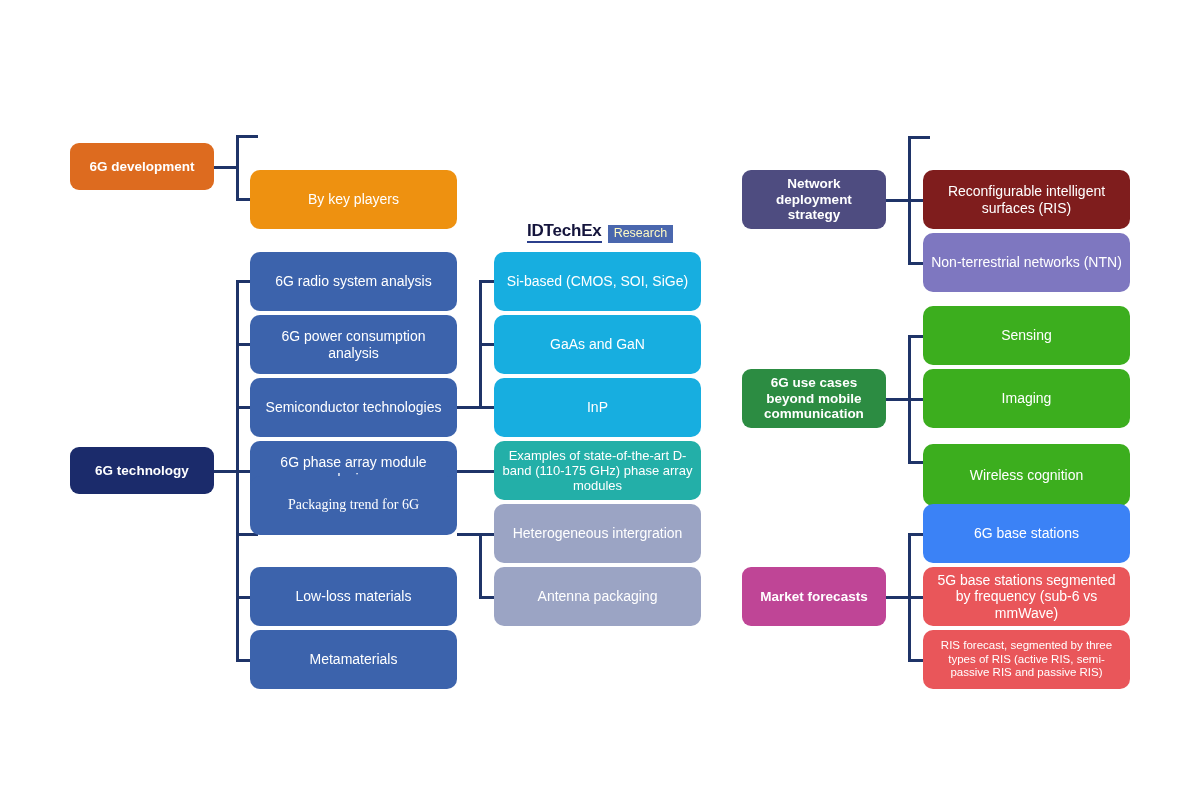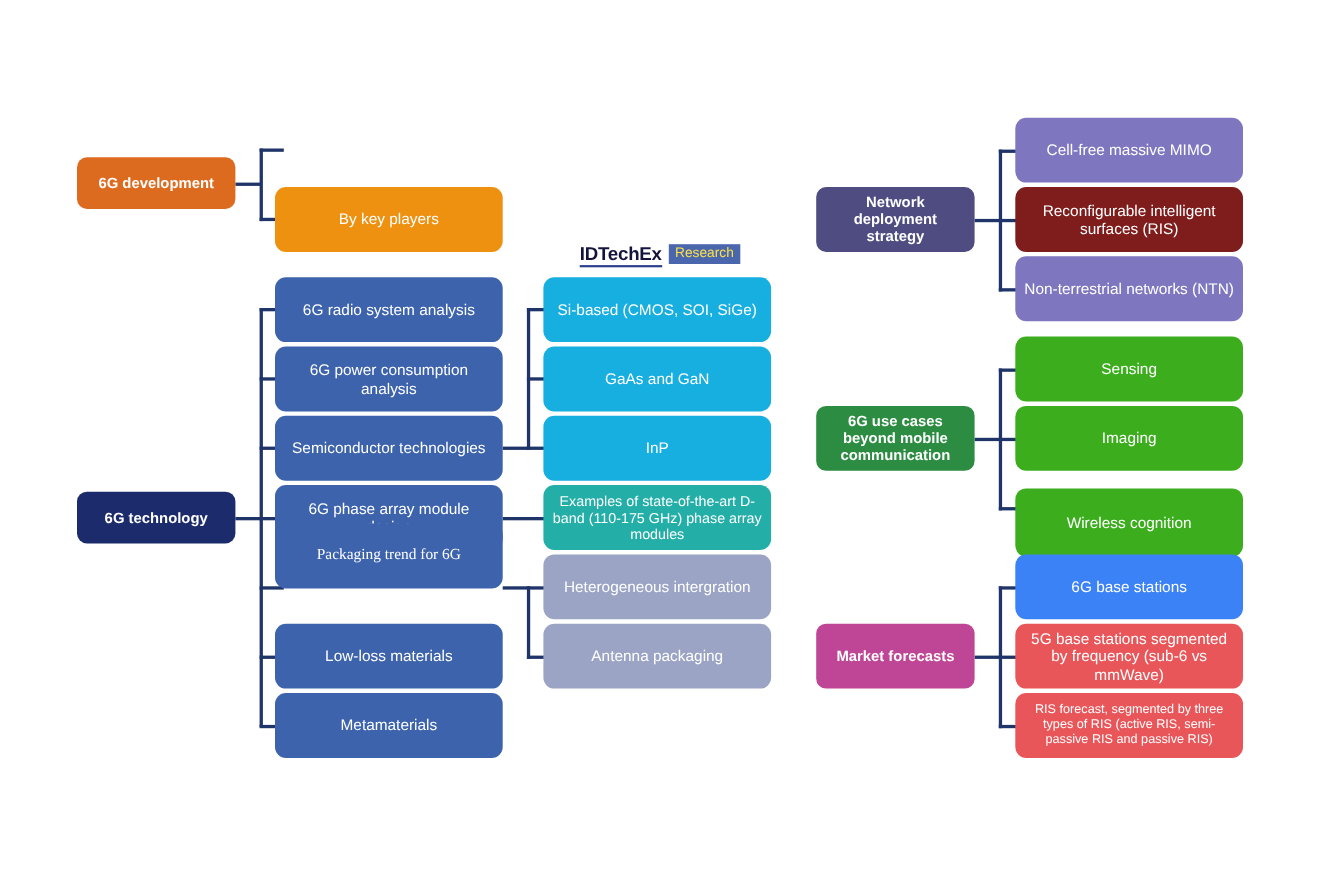--- a/index.html
+++ b/index.html
@@ -51,36 +51,36 @@
     z-index: 1;
   }
   .conn.h { height: 3px; }
   .conn.v { width: 3px; }
 
   
   #logo {
     position: absolute;
     z-index: 5;
     display: flex;
-    align-items: flex-start;
+    align-items: flex-end;
     gap: 6px;
   }
   #logo .wordmark {
     font-family: "Liberation Sans", sans-serif;
     font-weight: bold;
     font-size: 17px;
     color: #14143C;
     letter-spacing: -0.2px;
     border-bottom: 2px solid #2B3F8C;
     padding-bottom: 1px;
     line-height: 1.05;
   }
   #logo .research-chip {
     background: #4A67AE;
-    color: #fde047;
+    color: #fef9c3;
     font-size: 12.5px;
     font-weight: normal;
     padding: 2px 6px 3px 6px;
     line-height: 1.05;
   }
 </style>
 </head>
 <body>
 
 <div id="canvas">
@@ -152,21 +152,20 @@
   </div>
 
   <div class="conn h" style="left:886px; top:199px; width:24px;"></div>
   <div class="conn v" style="left:908px; top:136px; height:129px;"></div>
   <div class="conn h" style="left:908px; top:136px; width:22px;"></div>
   <div class="conn h" style="left:908px; top:199px; width:22px;"></div>
   <div class="conn h" style="left:908px; top:262px; width:22px;"></div>
 
   <div class="node root" style="left:742px; top:170px; width:144px; height:59px; background:#4E4C80;">Network deployment strategy</div>
 
-  <div class="node leaf" style="left:923px; top:107px; width:207px; height:59px; background:#7E77C0;">Cell-free massive MIMO</div>
 
   <div class="node leaf" style="left:923px; top:170px; width:207px; height:59px; background:#7f1d1d;">Reconfigurable intelligent surfaces (RIS)</div>
 
   <div class="node leaf" style="left:923px; top:233px; width:207px; height:59px; background:#7E77C0;">Non-terrestrial networks (NTN)</div>
 
   <div class="conn h" style="left:886px; top:398px; width:24px;"></div>
   <div class="conn v" style="left:908px; top:335px; height:129px;"></div>
   <div class="conn h" style="left:908px; top:335px; width:22px;"></div>
   <div class="conn h" style="left:908px; top:398px; width:22px;"></div>
   <div class="conn h" style="left:908px; top:461px; width:22px;"></div>

